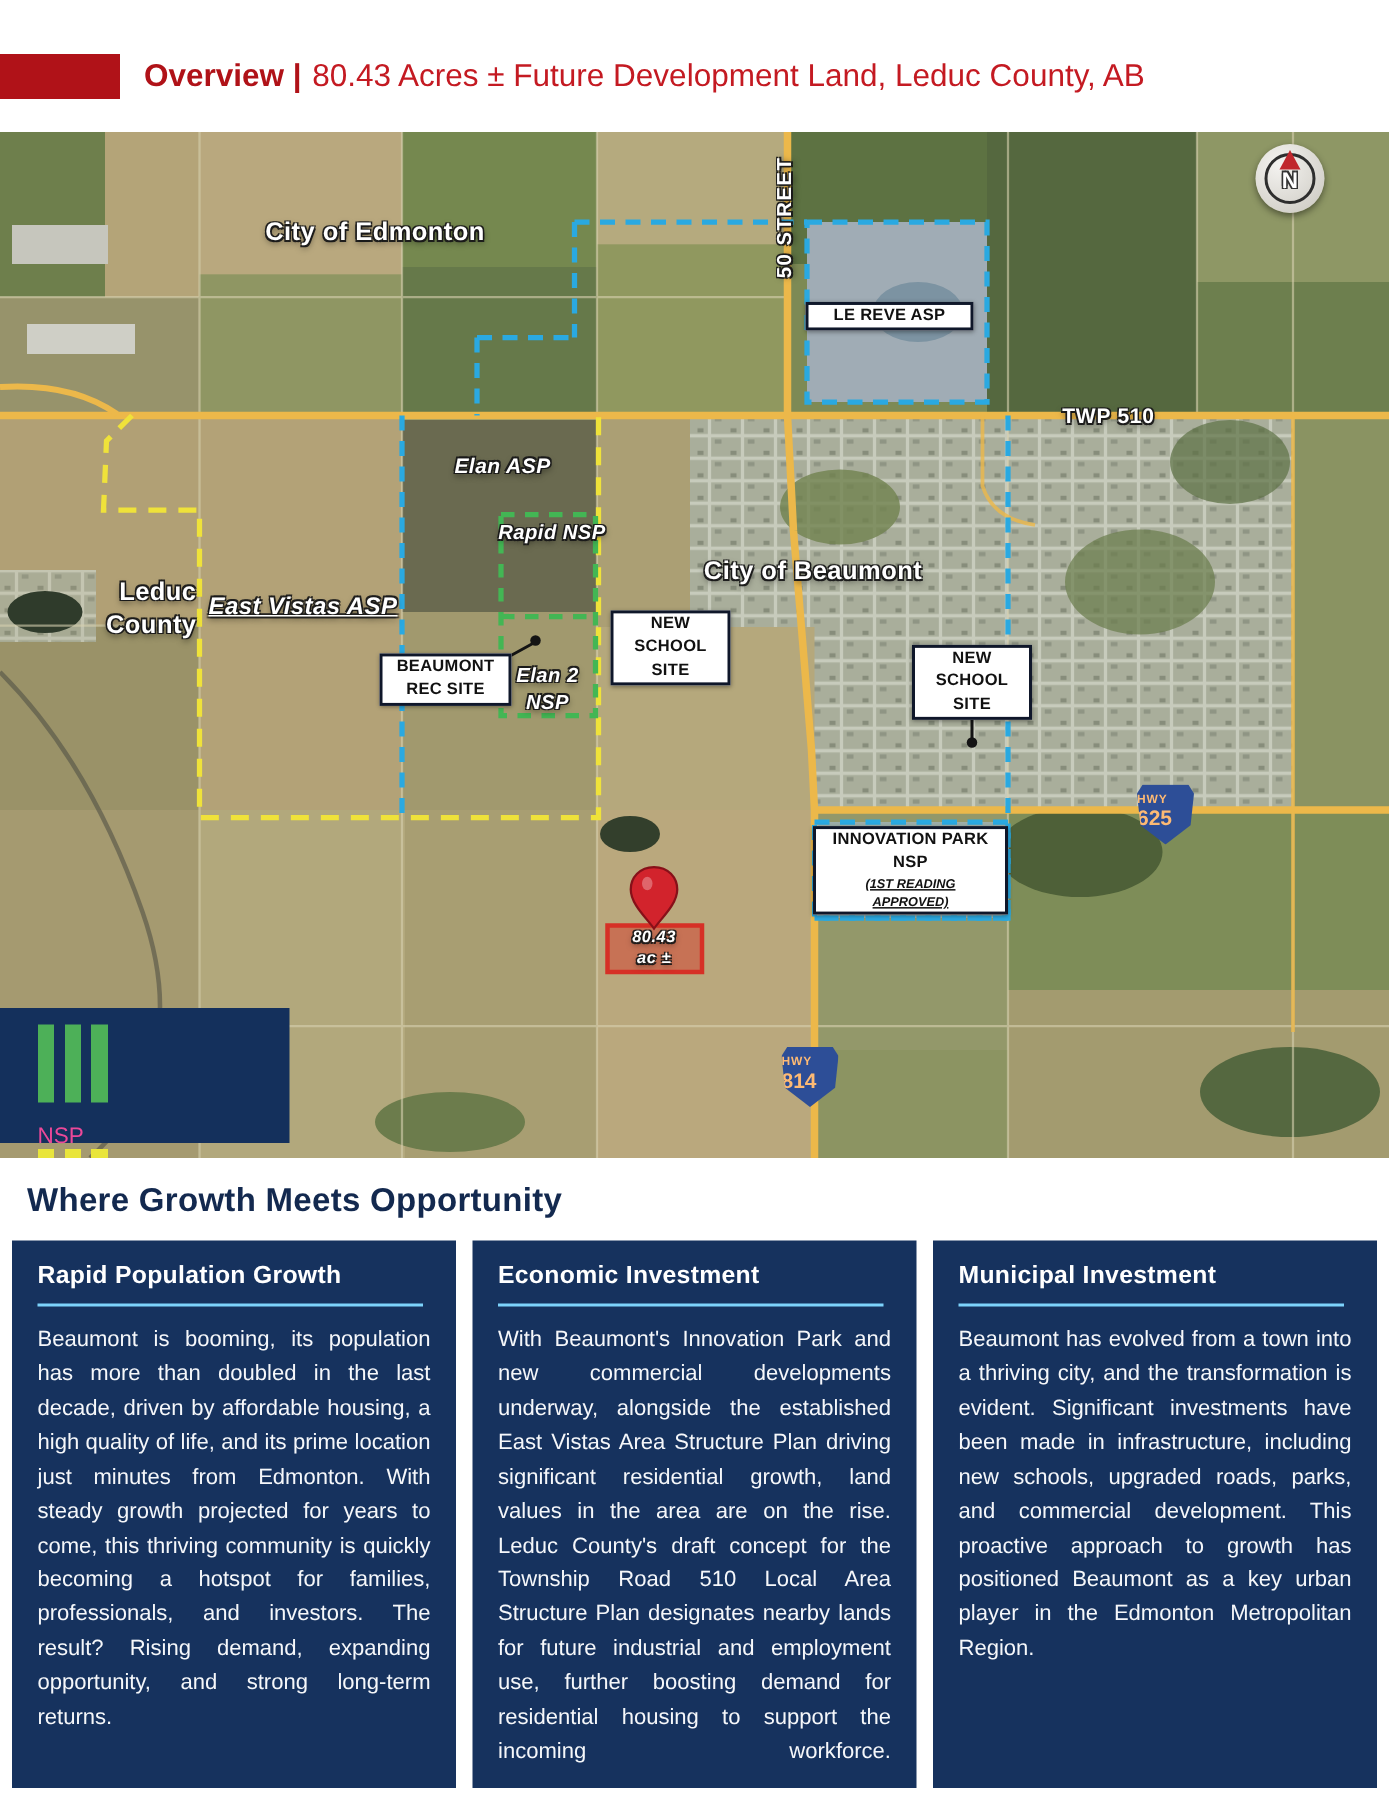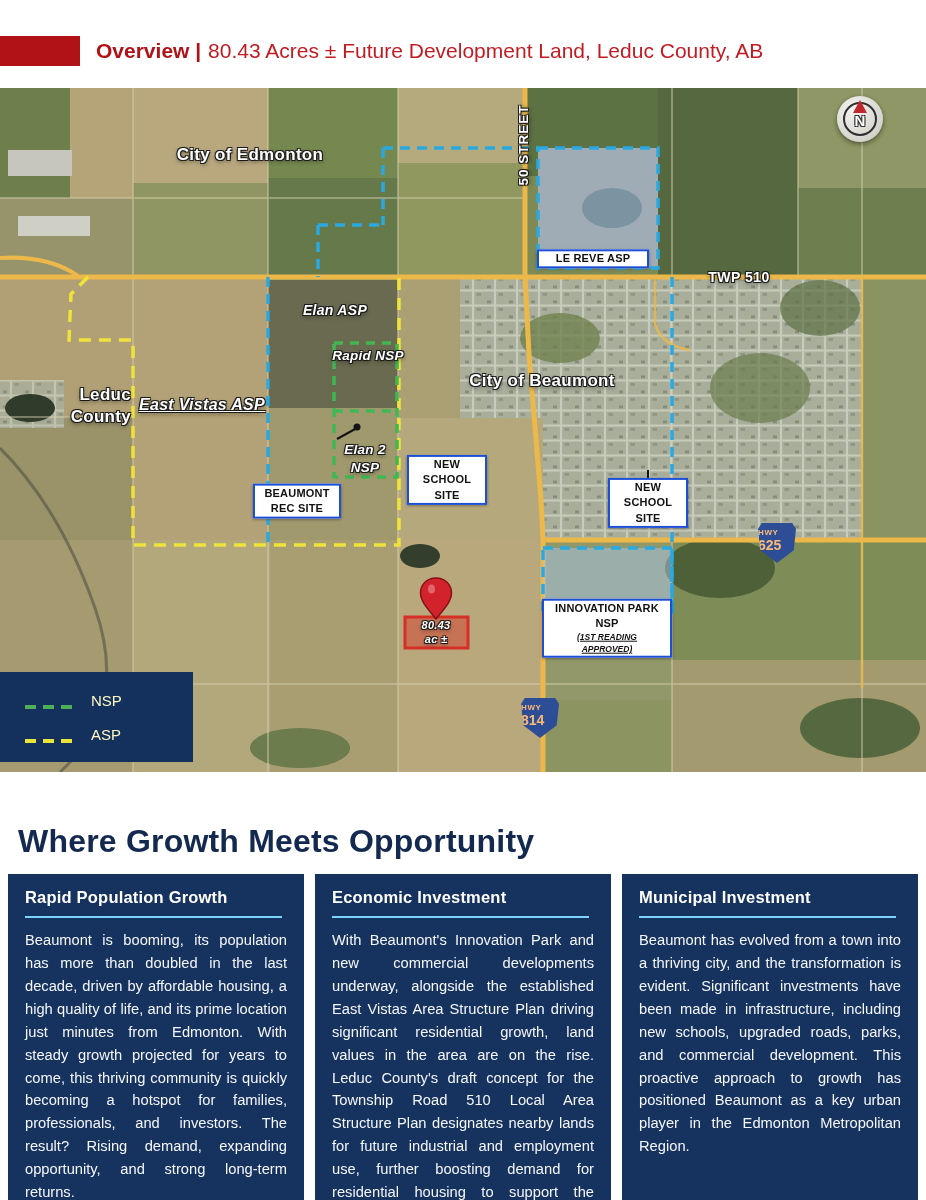--- a/index.html
+++ b/index.html
@@ -26,23 +26,23 @@
   .mlabel.wrap { white-space:normal; }
   .lbl-city { font-size:17px;text-align:right; }
   .lbl-italic { font-style:italic; }
   .lbl-evasp { font-size:16px; }
   .lbl-elan { font-size:14px; }
   .lbl-nsp { font-size:13.5px; }
   .lbl-road { font-size:14px; letter-spacing:.5px; }
   .lbl-50st { font-size:13.5px; letter-spacing:1px; transform:translate(-50%,-50%) rotate(-90deg); }
   .lbl-prop { font-size:11px; font-style:italic; line-height:1.25; }
 
-  .mbox { position:absolute; transform:translate(-50%,-50%); background:#fff; border:2px solid #1d4ed8;
+  .mbox { position:absolute; transform:translate(-50%,-50%); background:#fff; border:2px solid #0f172a;
           color:#111; font-weight:700; font-size:11px; line-height:1.4; padding:0 7px;
-          text-align:center; letter-spacing:.2px; box-shadow:0 1px 3px rgba(0,0,0,.4);margin-top:48px; }
+          text-align:center; letter-spacing:.2px; box-shadow:0 1px 3px rgba(0,0,0,.4); }
   .mbox .sub { display:block; font-weight:600; font-style:italic; font-size:8.5px; letter-spacing:0;text-decoration:underline; }
 
   .shield { position:absolute; width:38px; height:40px; transform:translate(-50%,-50%);
             background:#2d4e97; color:#fdba74; font-weight:700; padding-top:6px;
             clip-path:polygon(10% 0,90% 0,100% 15%,94% 68%,50% 100%,6% 68%,0 15%);
             filter:drop-shadow(0 2px 2px rgba(0,0,0,.5)); }
   .shield .p { font-size:8px; letter-spacing:.6px; line-height:1; }
   .shield .n { font-size:14px; line-height:1.15; }
 
   .compass { position:absolute; left:837px; top:8px; width:46px; height:46px; border-radius:50%;
@@ -51,29 +51,29 @@
   .compass::before { content:""; position:absolute; inset:6px; border:2px solid #2e2e2e; border-radius:50%; }
   .compass .arrow { position:absolute; top:4px; left:50%; transform:translateX(-50%); width:0; height:0;
                     border-left:7px solid transparent; border-right:7px solid transparent;
                     border-bottom:13px solid #c0272d; }
   .compass .nl { position:absolute; left:0; right:0; top:16px; text-align:center; color:#fff;
                  font-weight:800; font-size:15px;
                  text-shadow:-1px -1px 0 #333,1px -1px 0 #333,-1px 1px 0 #333,1px 1px 0 #333; }
 
   .legend { position:absolute; left:0; top:584px; width:193px; height:90px; background:#14305c;
             display:flex; flex-direction:column; justify-content:space-around; padding:11px 8px 11px 25px; }
-  .lrow { display:flex; align-items:flex-end; gap:14px; color:#fef9c3; font-size:15px; }
+  .lrow { display:flex; align-items:flex-start; gap:14px; color:#ec4899; font-size:15px;flex-direction:column; }
   .dash { width:52px; height:4px; flex:0 0 52px; }
   .dash-nsp  { background:repeating-linear-gradient(90deg,#4db058 0 11px,transparent 11px 18px); }
   .dash-asp  { background:repeating-linear-gradient(90deg,#e9e53b 0 11px,transparent 11px 18px); }
   .dash-city { background:repeating-linear-gradient(90deg,#29a8e0 0 11px,transparent 11px 18px); }
 
   
   .growth { padding-top:15px; }
-  .growth h2 { margin-left:18px; font-size:32px; font-weight:800; color:#13294f; letter-spacing:.2px;margin-top:36px; }
+  .growth h2 { margin-left:18px; font-size:22px; font-weight:800; color:#13294f; letter-spacing:.2px; }
   .cards { display:grid; grid-template-columns:1fr 1fr 1fr; gap:11px; margin:14px 8px 0 8px; height:365px; }
   .card { background:#16325e; padding:14px 17px; overflow:hidden; }
   .card h3 { color:#fff; font-size:16.5px; font-weight:700; letter-spacing:.2px;
              padding-bottom:9px; border-bottom:2px solid #7dd3fc; margin-bottom:11px; width:98%; }
   .card p { color:#f5f7fa; font-size:14.7px; line-height:1.56; text-align:justify; text-align-last:justify; }
 </style>
 </head>
 <body>
 
 <div class="header">

